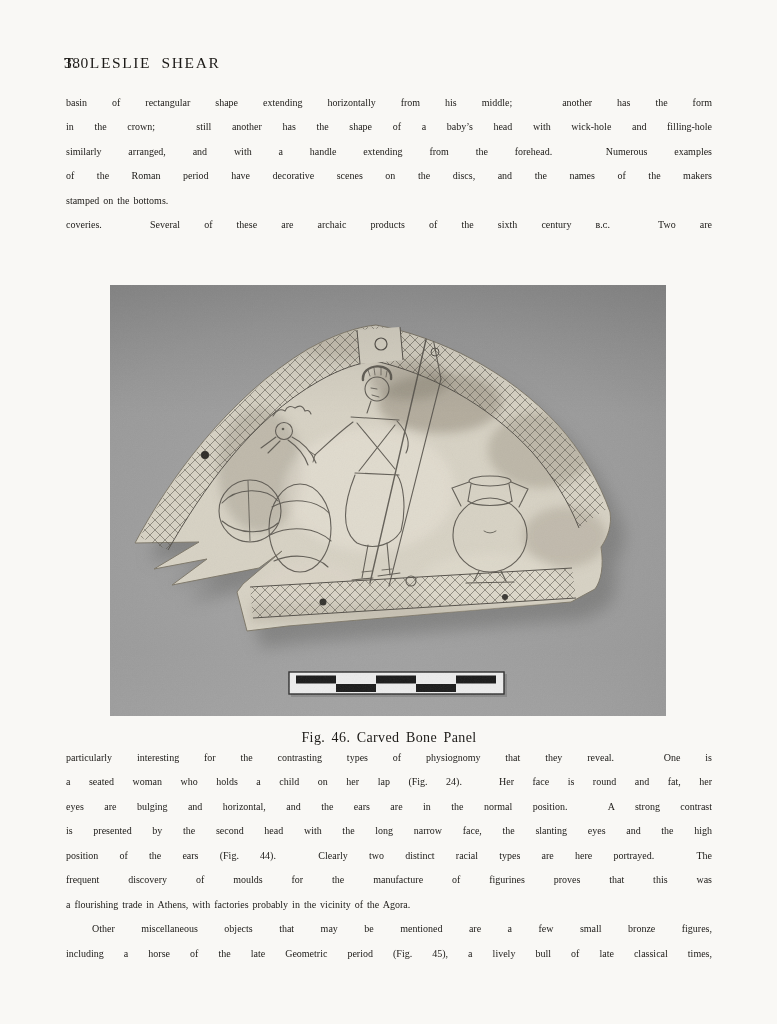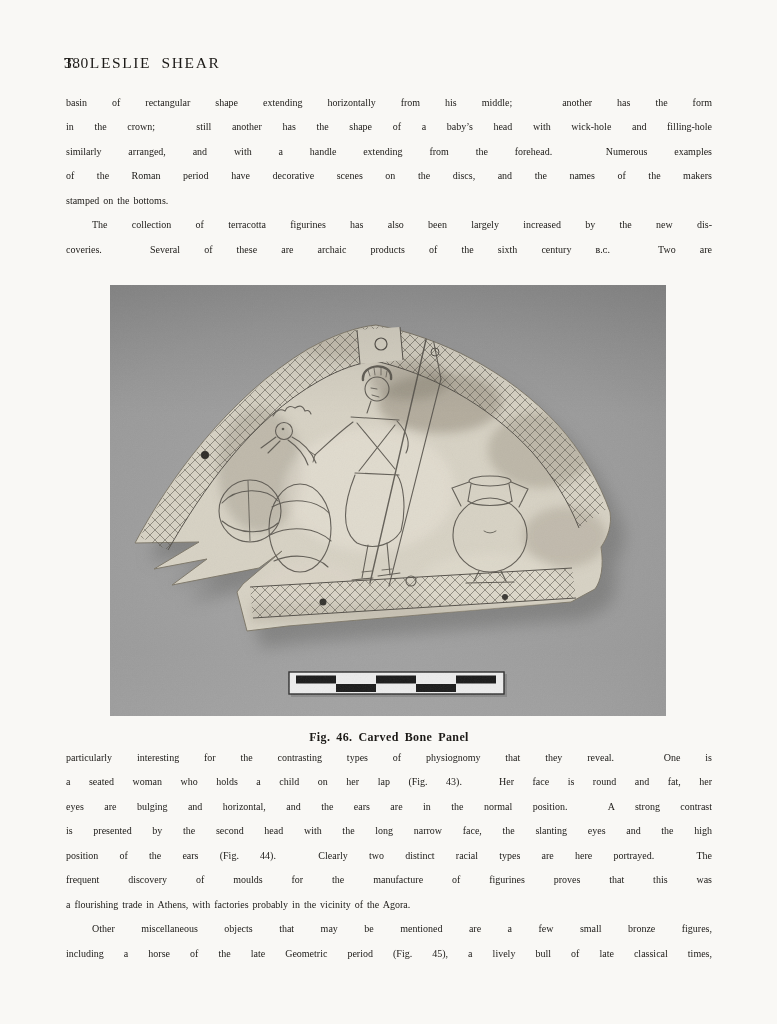--- a/index.html
+++ b/index.html
@@ -20,40 +20,39 @@
   .textblock .line.noj{text-align-last:left;}
   .textblock .line.indent{text-indent:26px;}
   #block-top{top:91px;}
   #block-bottom{top:746px;}
   .photo{
     position:absolute;left:110px;top:285px;width:556px;height:431px;
   }
   .photo svg{display:block;}
   .caption{
     position:absolute;left:66px;top:730px;width:646px;text-align:center;
-    font-weight:bold;font-size:12px;letter-spacing:.4px;word-spacing:2.5px;
+    font-weight:normal;font-size:14px;letter-spacing:.4px;word-spacing:2.5px;
   }
 </style>
 </head>
 <body>
 
 <div class="page">
 
   <div class="runhead">
     <span class="pagenum">380</span>
     <span class="headtitle">T. LESLIE SHEAR</span>
   </div>
 
   <div class="textblock" id="block-top">
       <div class="line">basin of rectangular shape extending horizontally from his middle;  another has the form</div>
       <div class="line">in the crown;  still another has the shape of a baby’s head with wick-hole and filling-hole</div>
       <div class="line">similarly arranged, and with a handle extending from the forehead.  Numerous examples</div>
       <div class="line">of the Roman period have decorative scenes on the discs, and the names of the makers</div>
       <div class="line noj">stamped on the bottoms.</div>
-      <div class="line indent">The collection of terracotta figurines has also been largely increased by the new dis-</div>
       <div class="line">coveries.  Several of these are archaic products of the sixth century ʙ.ᴄ.  Two are</div>
     </div>
 
   <div class="photo">
     <svg viewBox="0 0 556 431" width="556" height="431" aria-hidden="true">
       <defs>
         <radialGradient id="bgGrad" cx="45%" cy="62%" r="85%">
           <stop offset="0%" stop-color="#a6a6a6"></stop>
           <stop offset="65%" stop-color="#9a9a9a"></stop>
           <stop offset="100%" stop-color="#8c8c8c"></stop>
@@ -199,21 +198,21 @@
 
       <rect width="556" height="431" filter="url(#grain)" opacity="0.6"></rect>
       <rect width="556" height="431" fill="url(#topShade)"></rect>
     </svg>
   </div>
 
   <div class="caption">Fig. 46.  Carved Bone Panel</div>
 
   <div class="textblock" id="block-bottom">
       <div class="line">particularly interesting for the contrasting types of physiognomy that they reveal.  One is</div>
-      <div class="line">a seated woman who holds a child on her lap (Fig. 43).  Her face is round and fat, her</div>
+      <div class="line">a seated woman who holds a child on her lap (Fig. 24).  Her face is round and fat, her</div>
       <div class="line">eyes are bulging and horizontal, and the ears are in the normal position.  A strong contrast</div>
       <div class="line">is presented by the second head with the long narrow face, the slanting eyes and the high</div>
       <div class="line">position of the ears (Fig. 44).  Clearly two distinct racial types are here portrayed.  The</div>
       <div class="line">frequent discovery of moulds for the manufacture of figurines proves that this was</div>
       <div class="line noj">a flourishing trade in Athens, with factories probably in the vicinity of the Agora.</div>
       <div class="line indent">Other miscellaneous objects that may be mentioned are a few small bronze figures,</div>
       <div class="line">including a horse of the late Geometric period (Fig. 45), a lively bull of late classical times,</div>
     </div>
 
 </div>

